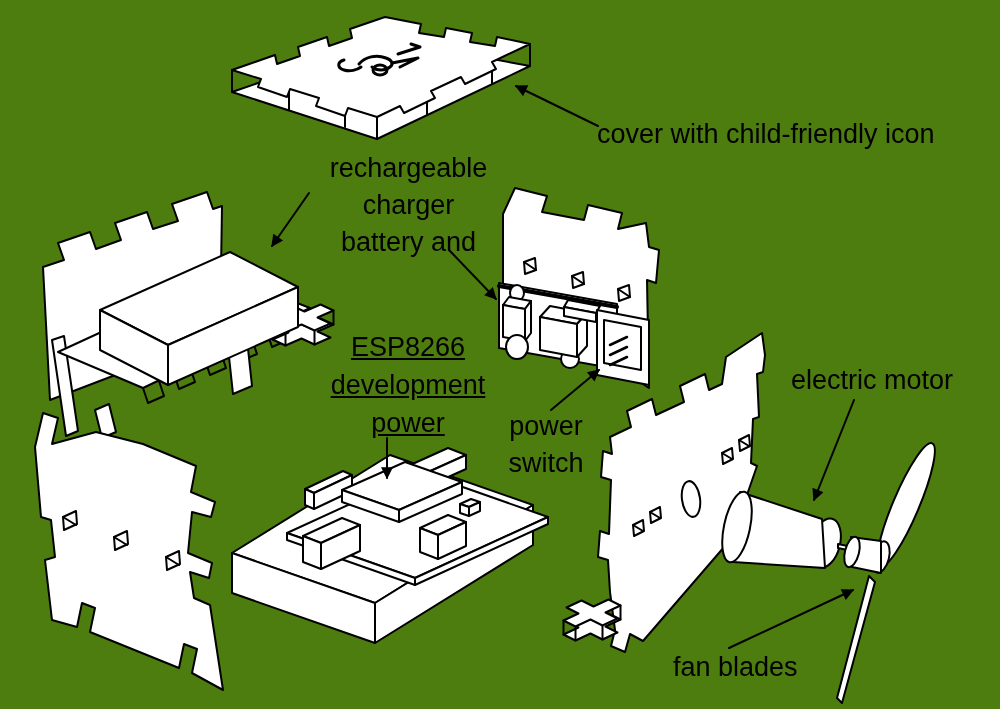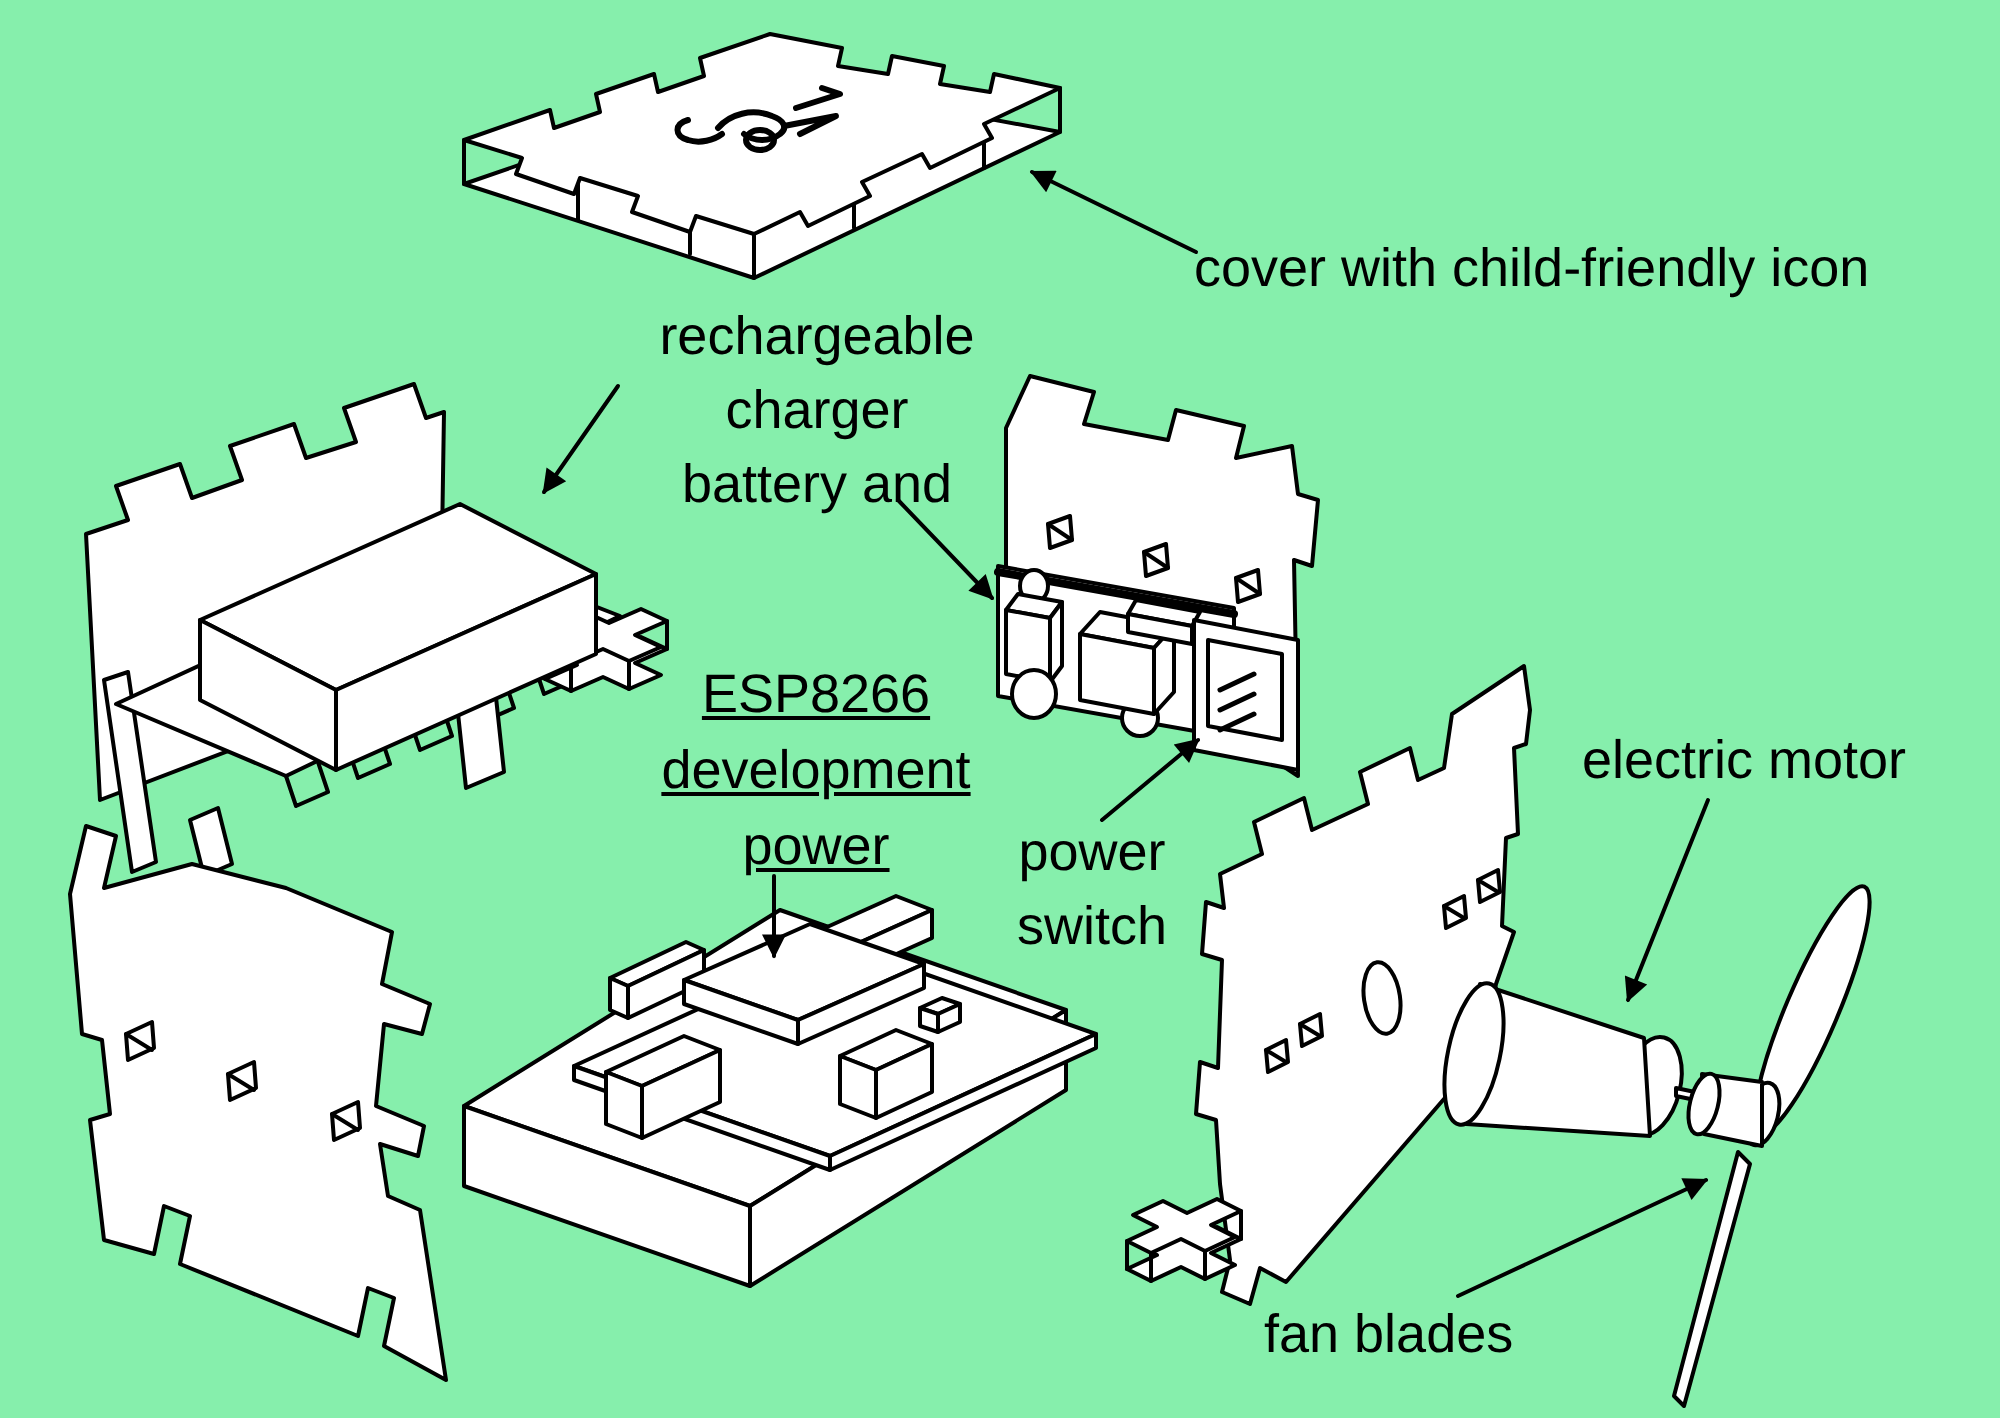--- a/index.html
+++ b/index.html
@@ -1,16 +1,16 @@
 <!DOCTYPE html>
 <html><head>
 <meta charset="utf-8">
 <style>
   html,body{margin:0;padding:0;background:#ffffff;}
-  .stage{position:relative;width:1000px;height:709px;background:#86efac;overflow:hidden;
+  .stage{position:relative;width:1000px;height:709px;background:#4d7c0f;overflow:hidden;
          font-family:"Liberation Sans",sans-serif;}
   .stage svg{position:absolute;left:0;top:0;}
   .lbl{position:absolute;color:#000;font-size:27px;line-height:36px;white-space:nowrap;}
   .lbl.center{text-align:center;}
   .lbl div{white-space:nowrap;}
   path,ellipse,rect,line,polyline{vector-effect:non-scaling-stroke;}
 </style>
 </head>
 <body>
 
@@ -249,15 +249,15 @@
     <div>power</div>
   </div>
 
   <div class="lbl center" style="left:496px;top:408px;width:100px;line-height:37px;">
     <div>power</div>
     <div>switch</div>
   </div>
 
   <div class="lbl" style="left:791px;top:362px;">electric motor</div>
 
-  <div class="lbl" style="left:632px;top:649px;">fan blades</div>
+  <div class="lbl" style="left:673px;top:649px;">fan blades</div>
 
 </div>
 
 </body></html>

